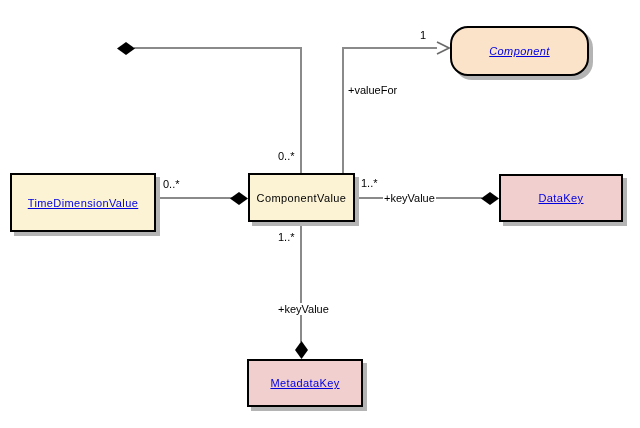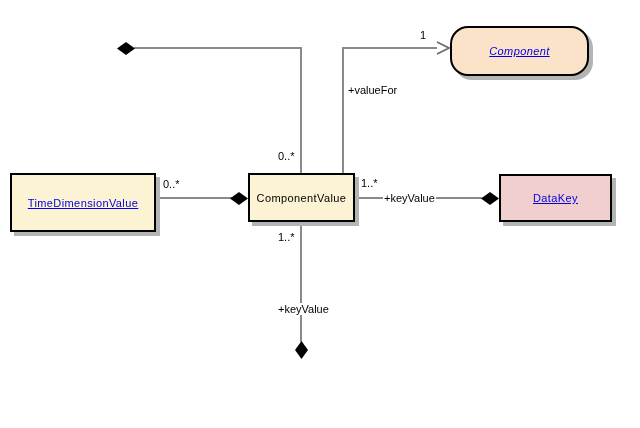--- a/index.html
+++ b/index.html
@@ -80,18 +80,21 @@
   </div>
 
   <div class="uml-class fill-cream" style="left:10px;top:173px;width:146px;height:59px;">
     <span class="cls-link">TimeDimensionValue</span>
   </div>
 
   <div class="uml-class fill-cream" style="left:248px;top:173px;width:107px;height:49px;">
     <span class="cls-plain">ComponentValue</span>
   </div>
 
-  <div class="uml-class fill-pink" style="left:499px;top:174px;width:113px;height:48px;">
+  <div class="uml-class fill-pink" style="left:499px;top:174px;width:124px;height:48px;">
     <span class="cls-link">DataKey</span>
   </div>
 
+  <div class="uml-class fill-pink" style="left:247px;top:359px;width:116px;height:48px;">
+    <span class="cls-link">MetadataKey</span>
+  </div>
 
 </div>
 
 </body></html>

